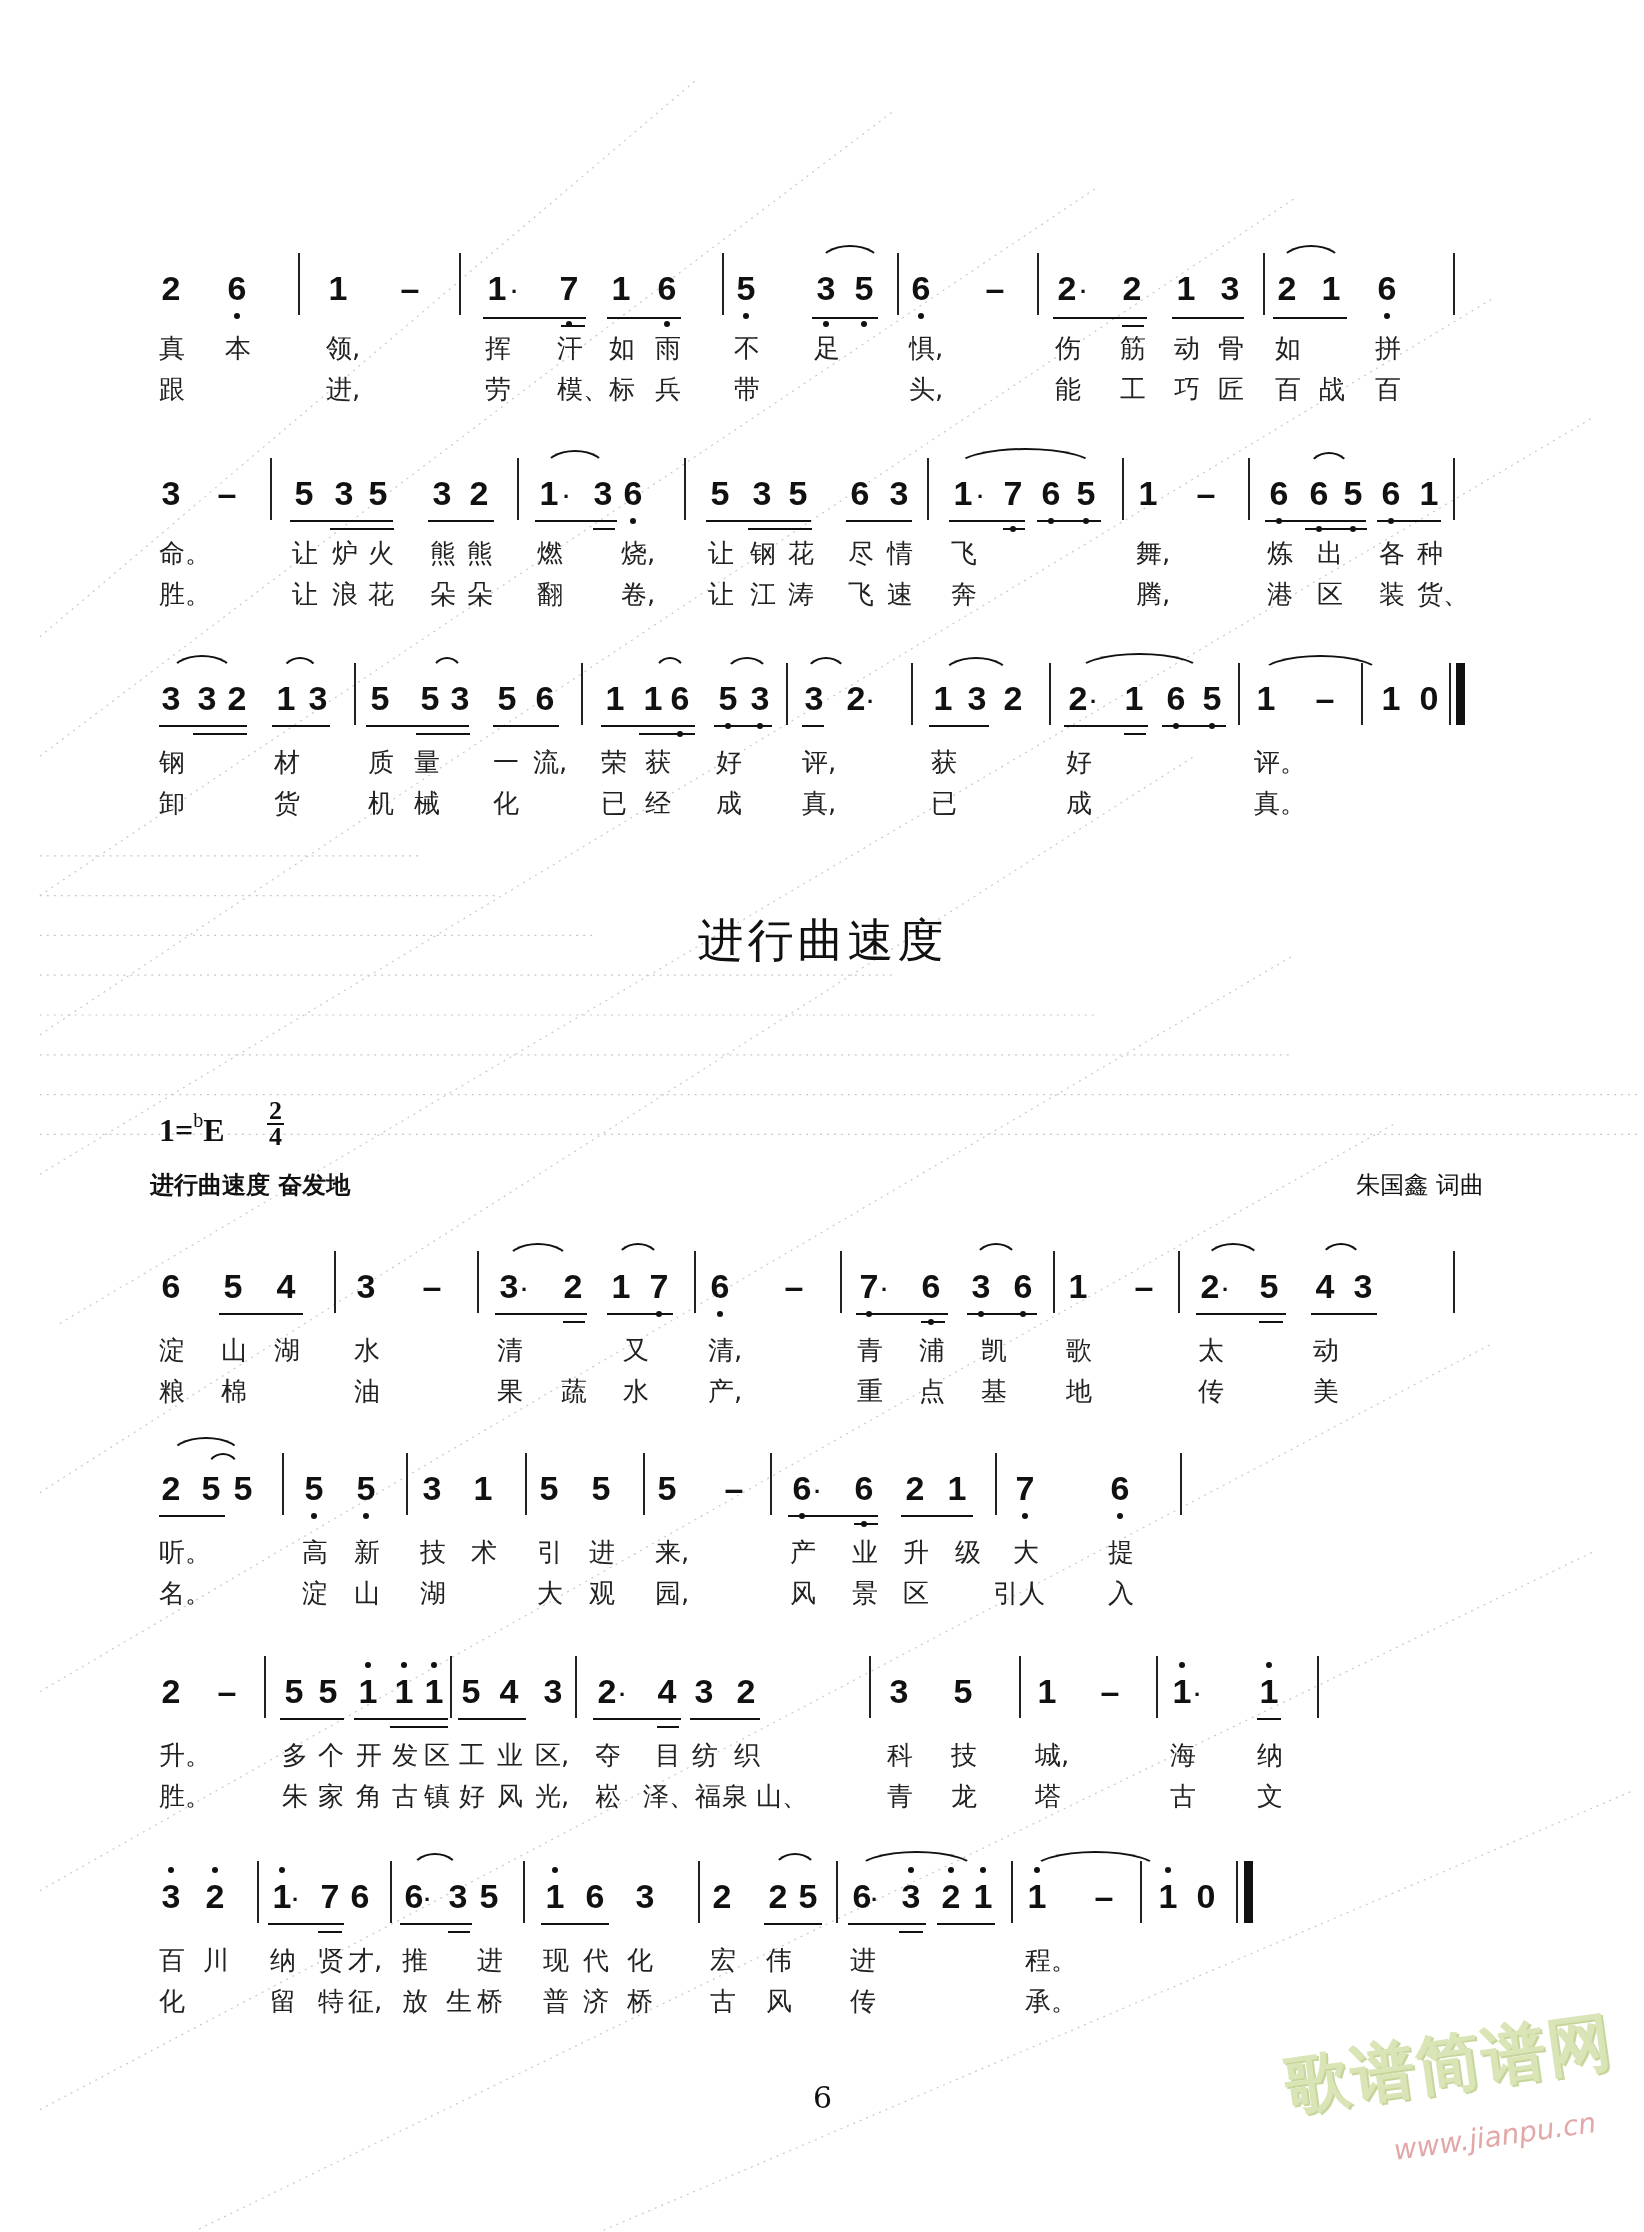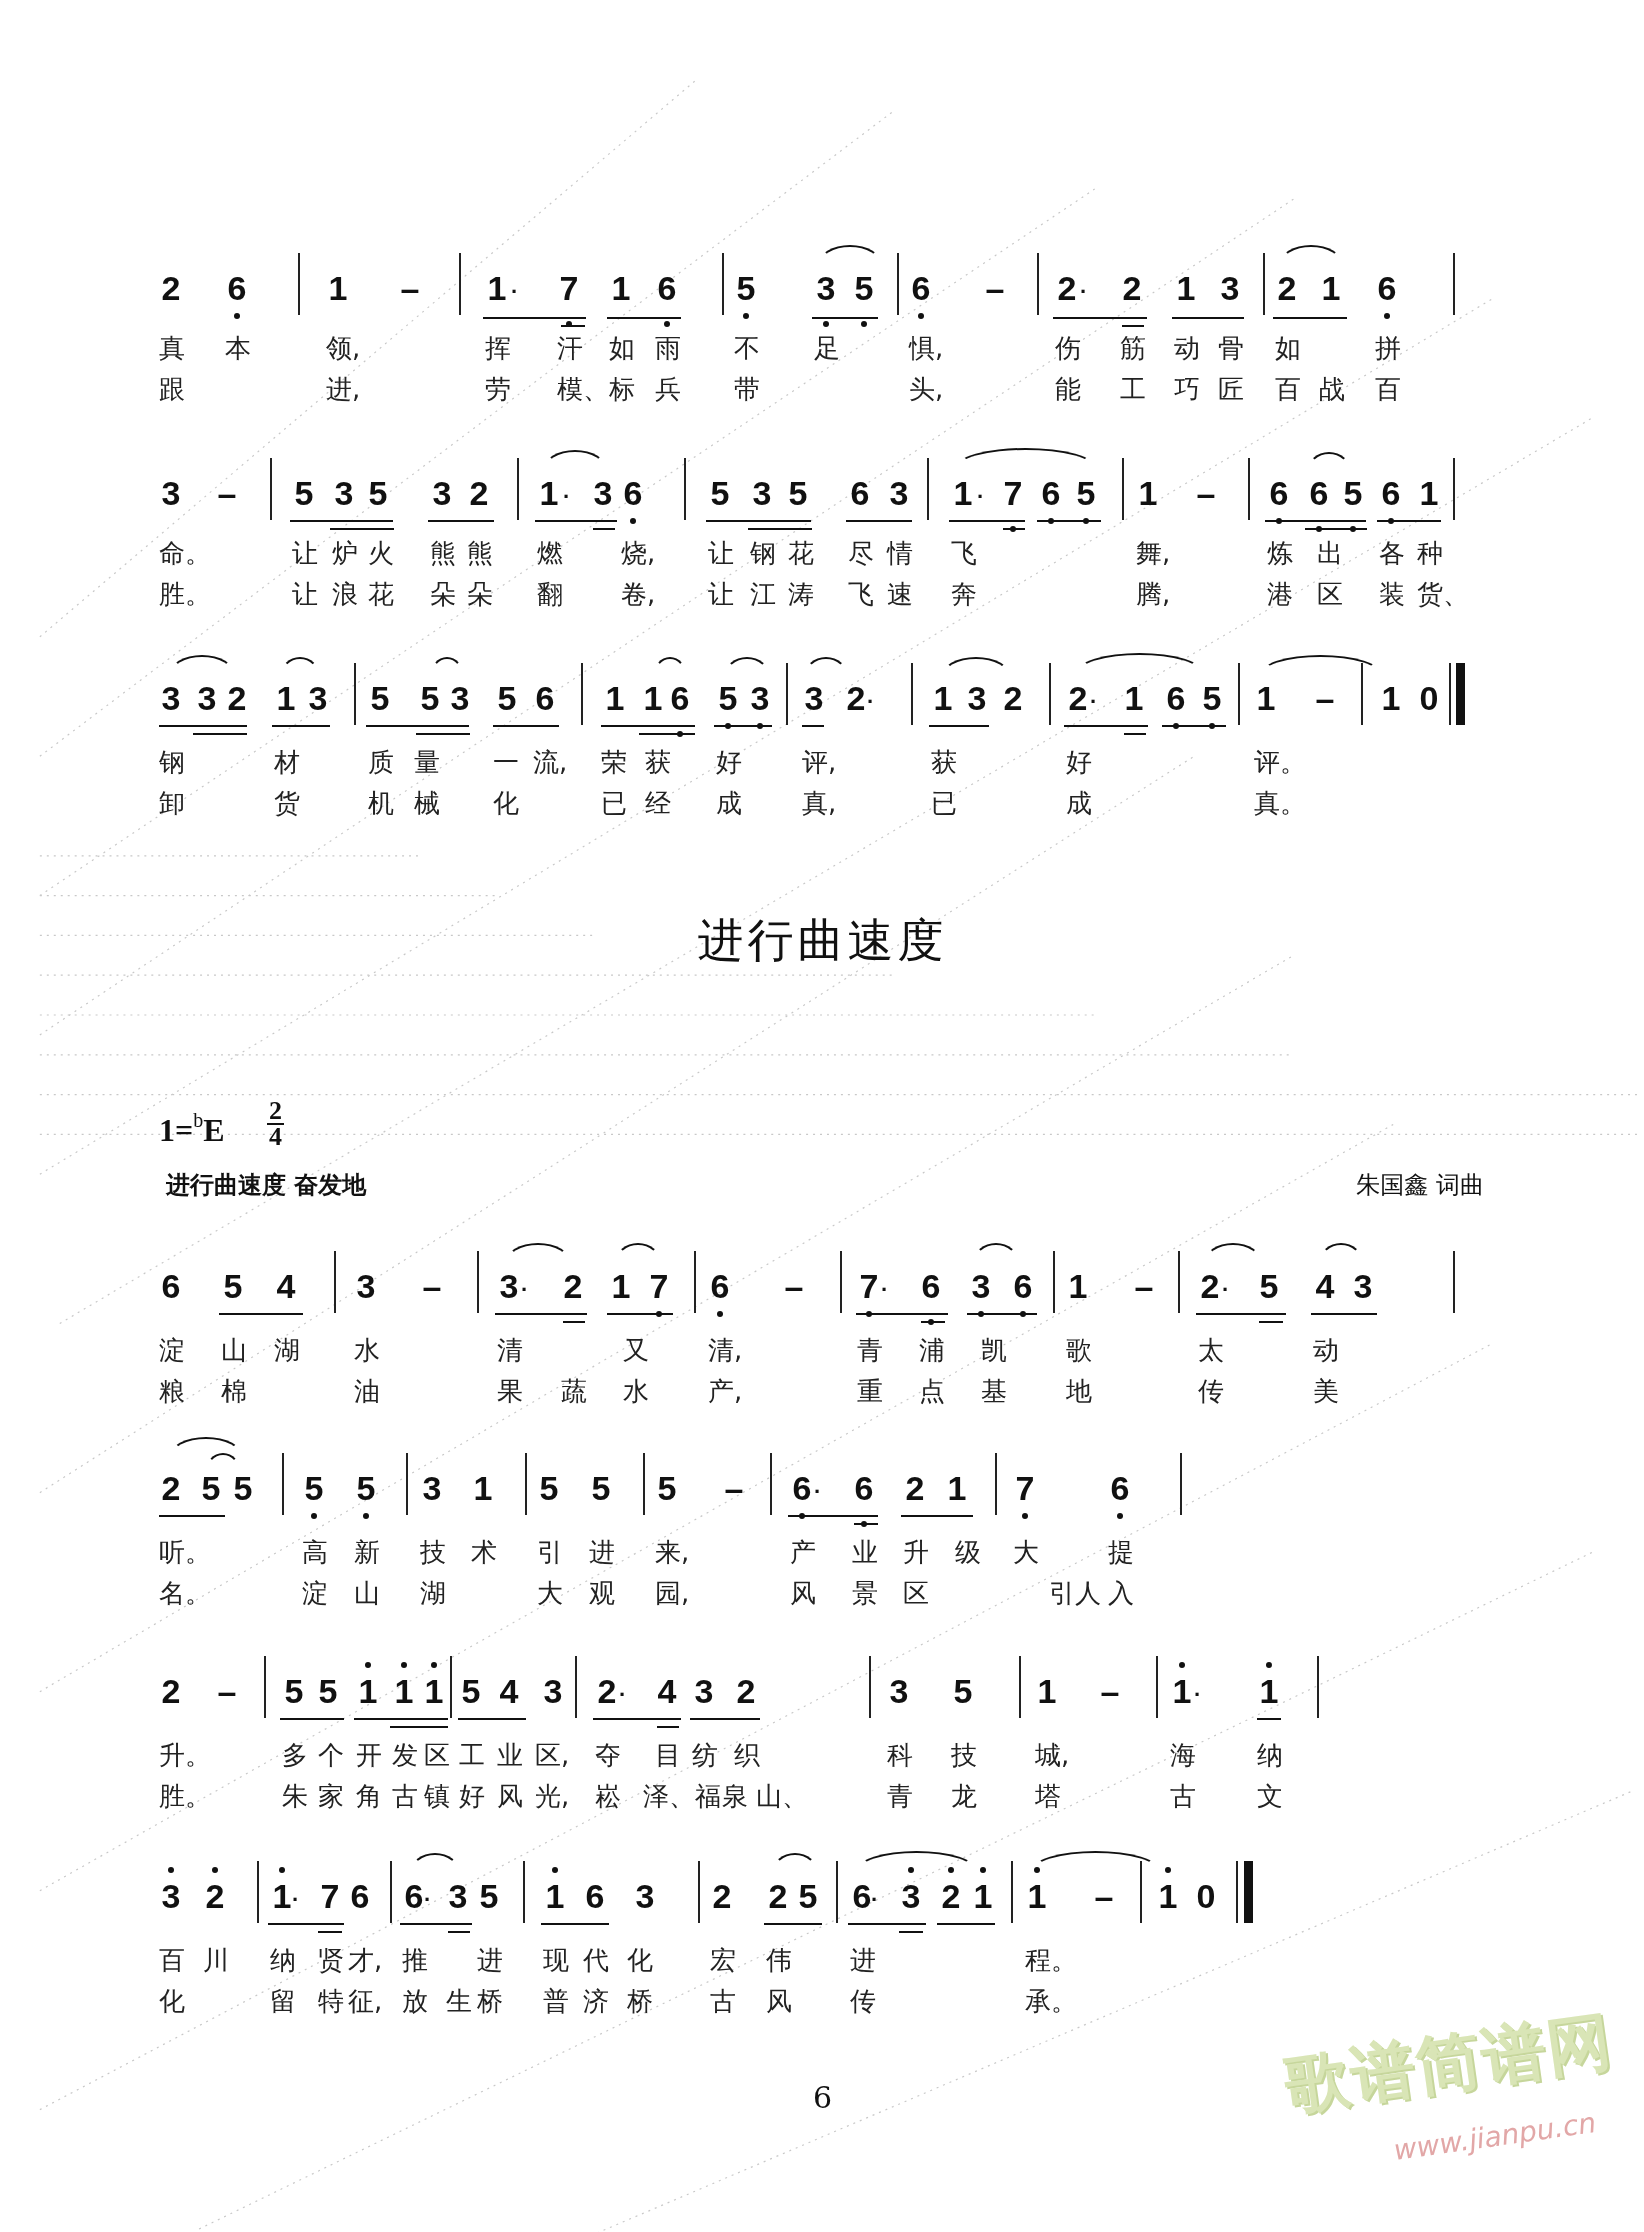--- a/index.html
+++ b/index.html
@@ -15,21 +15,21 @@
   .aug { position:absolute; top:8px; font-weight:bold; font-size:22px; font-family:"Liberation Sans", sans-serif; }
   .uline { position:absolute; height:2px; background:#111; }
   .slur { position:absolute; border:2.5px solid #111; border-bottom:none; border-left-color:transparent; border-right-color:transparent; border-radius:50% 50% 0 0 / 100% 100% 0 0; height:18px; }
   .lyrics { position:absolute; left:0; width:100%; height:34px; font-family:"DejaVu Sans", sans-serif; font-size:26px; line-height:34px; }
   .lyr { position:absolute; top:0; color:#222; }
   .title { position:absolute; left:0; width:1645px; top:910px; text-align:center; font-family:"DejaVu Serif", serif; font-size:46px; color:#111; letter-spacing:4px; }
   .key { position:absolute; left:159px; top:1109px; font-family:"Liberation Serif", serif; font-size:32px; font-weight:bold; }
   .key .flat { font-size:20px; vertical-align:14px; font-weight:normal; }
   .meter { position:absolute; left:267px; top:1099px; font-family:"Liberation Serif", serif; font-weight:bold; font-size:26px; line-height:24px; text-align:center; }
   .meter .num { display:block; border-bottom:2px solid #111; padding:0 2px; }
-  .tempo { position:absolute; left:166px; top:1169px; font-size:24px; font-weight:bold; font-family:"DejaVu Sans", sans-serif; }
+  .tempo { position:absolute; left:150px; top:1169px; font-size:24px; font-weight:bold; font-family:"DejaVu Sans", sans-serif; }
   .author { position:absolute; right:161px; top:1169px; font-size:24px; font-family:"DejaVu Sans", sans-serif; }
   .page-num { position:absolute; left:0; width:1645px; top:2080px; text-align:center; font-family:"DejaVu Serif", serif; font-size:30px; }
   .watermark { position:absolute; left:1284px; top:2020px; width:338px; height:179px; }
   .wm-cn { position:absolute; left:0; top:0; font-family:"DejaVu Sans", sans-serif; font-weight:bold; font-size:64px; color:#d9e5b6; letter-spacing:2px; transform:rotate(-8deg); text-shadow:2px 2px 0 #c6d69b; }
   .wm-url { position:absolute; left:109px; top:100px; font-family:"DejaVu Sans", sans-serif; font-style:italic; font-size:28px; color:#e2a7a7; transform:rotate(-8deg); }
 </style>
 </head>
 <body>
 
 <svg class="bg-lines" viewBox="0 0 1653 2244">
@@ -471,21 +471,21 @@
     <span class="lyr" style="left:0px">名。</span>
     <span class="lyr" style="left:143px">淀</span>
     <span class="lyr" style="left:195px">山</span>
     <span class="lyr" style="left:261px">湖</span>
     <span class="lyr" style="left:378px">大</span>
     <span class="lyr" style="left:430px">观</span>
     <span class="lyr" style="left:496px">园,</span>
     <span class="lyr" style="left:631px">风</span>
     <span class="lyr" style="left:693px">景</span>
     <span class="lyr" style="left:744px">区</span>
-    <span class="lyr" style="left:890px">引人</span>
+    <span class="lyr" style="left:834px">引人</span>
     <span class="lyr" style="left:949px">入</span>
   </div>
 </div>
 
 <div class="row" style="top:1674px;height:139px;">
   <div class="notes">
     <span class="note" style="left:0px;">2</span>
     <span class="note" style="left:56px;">–</span>
     <i class="bar" style="left:105px;"></i>
     <span class="note" style="left:123px;">5</span>

